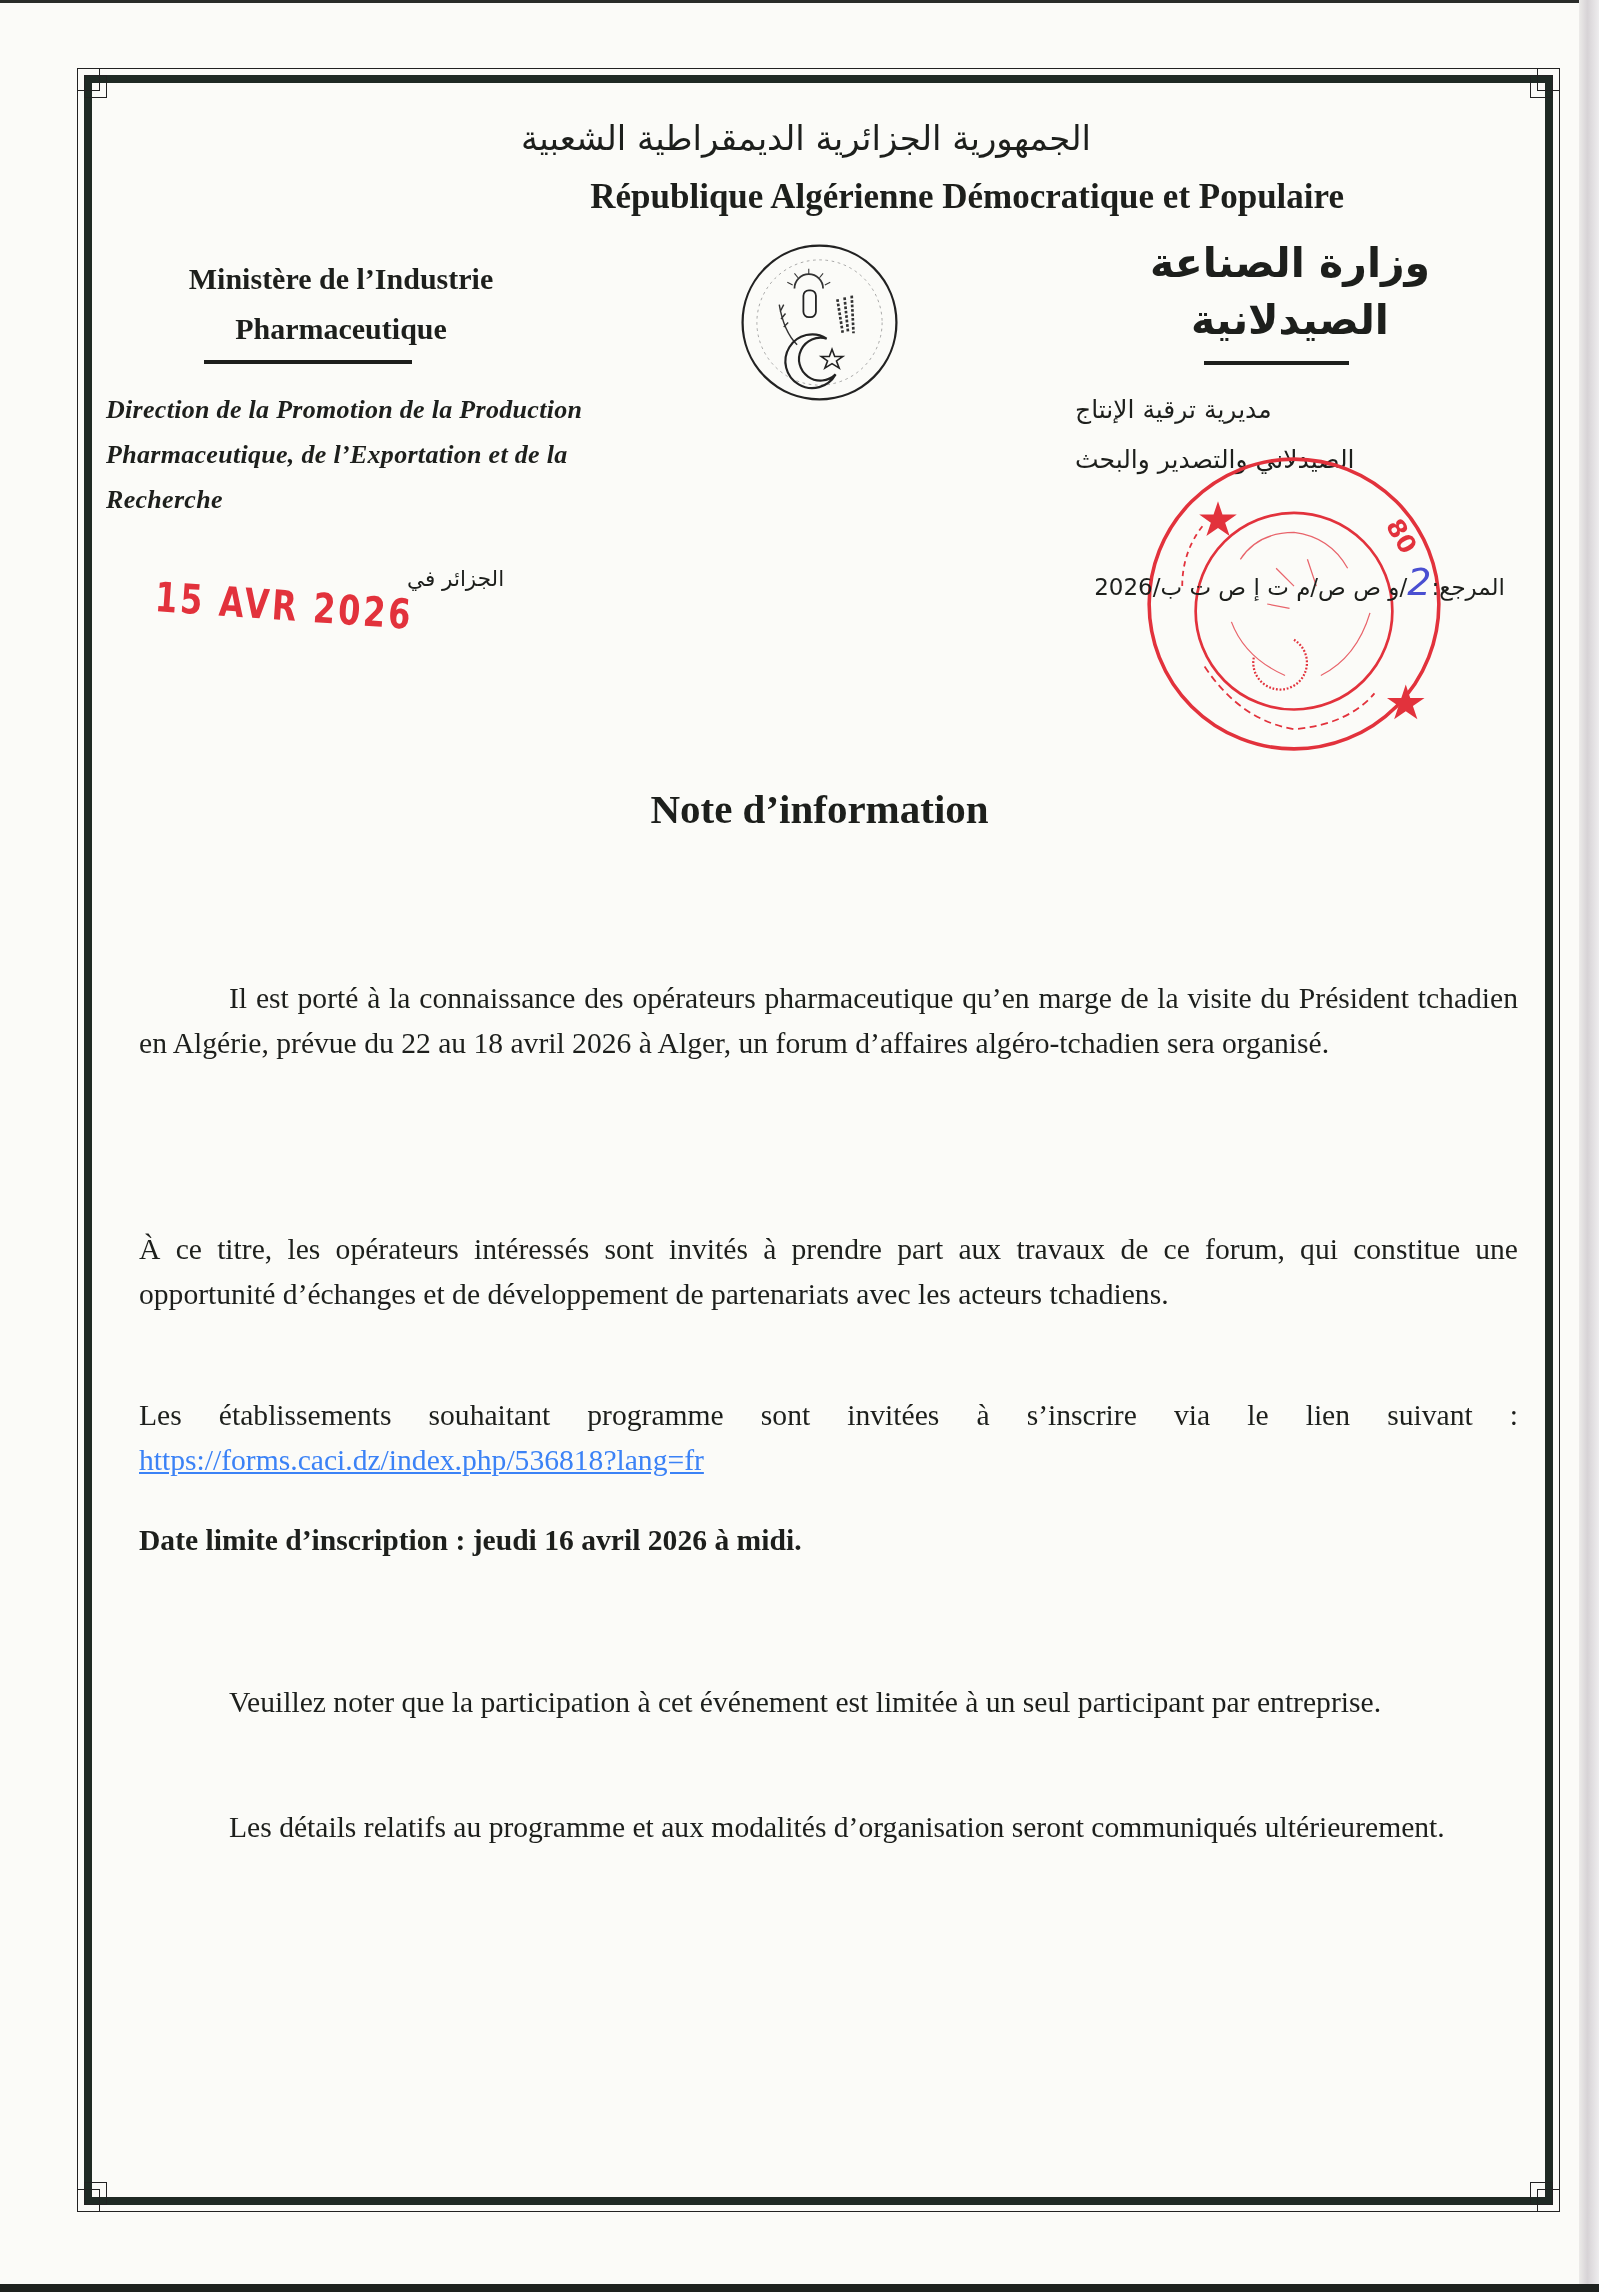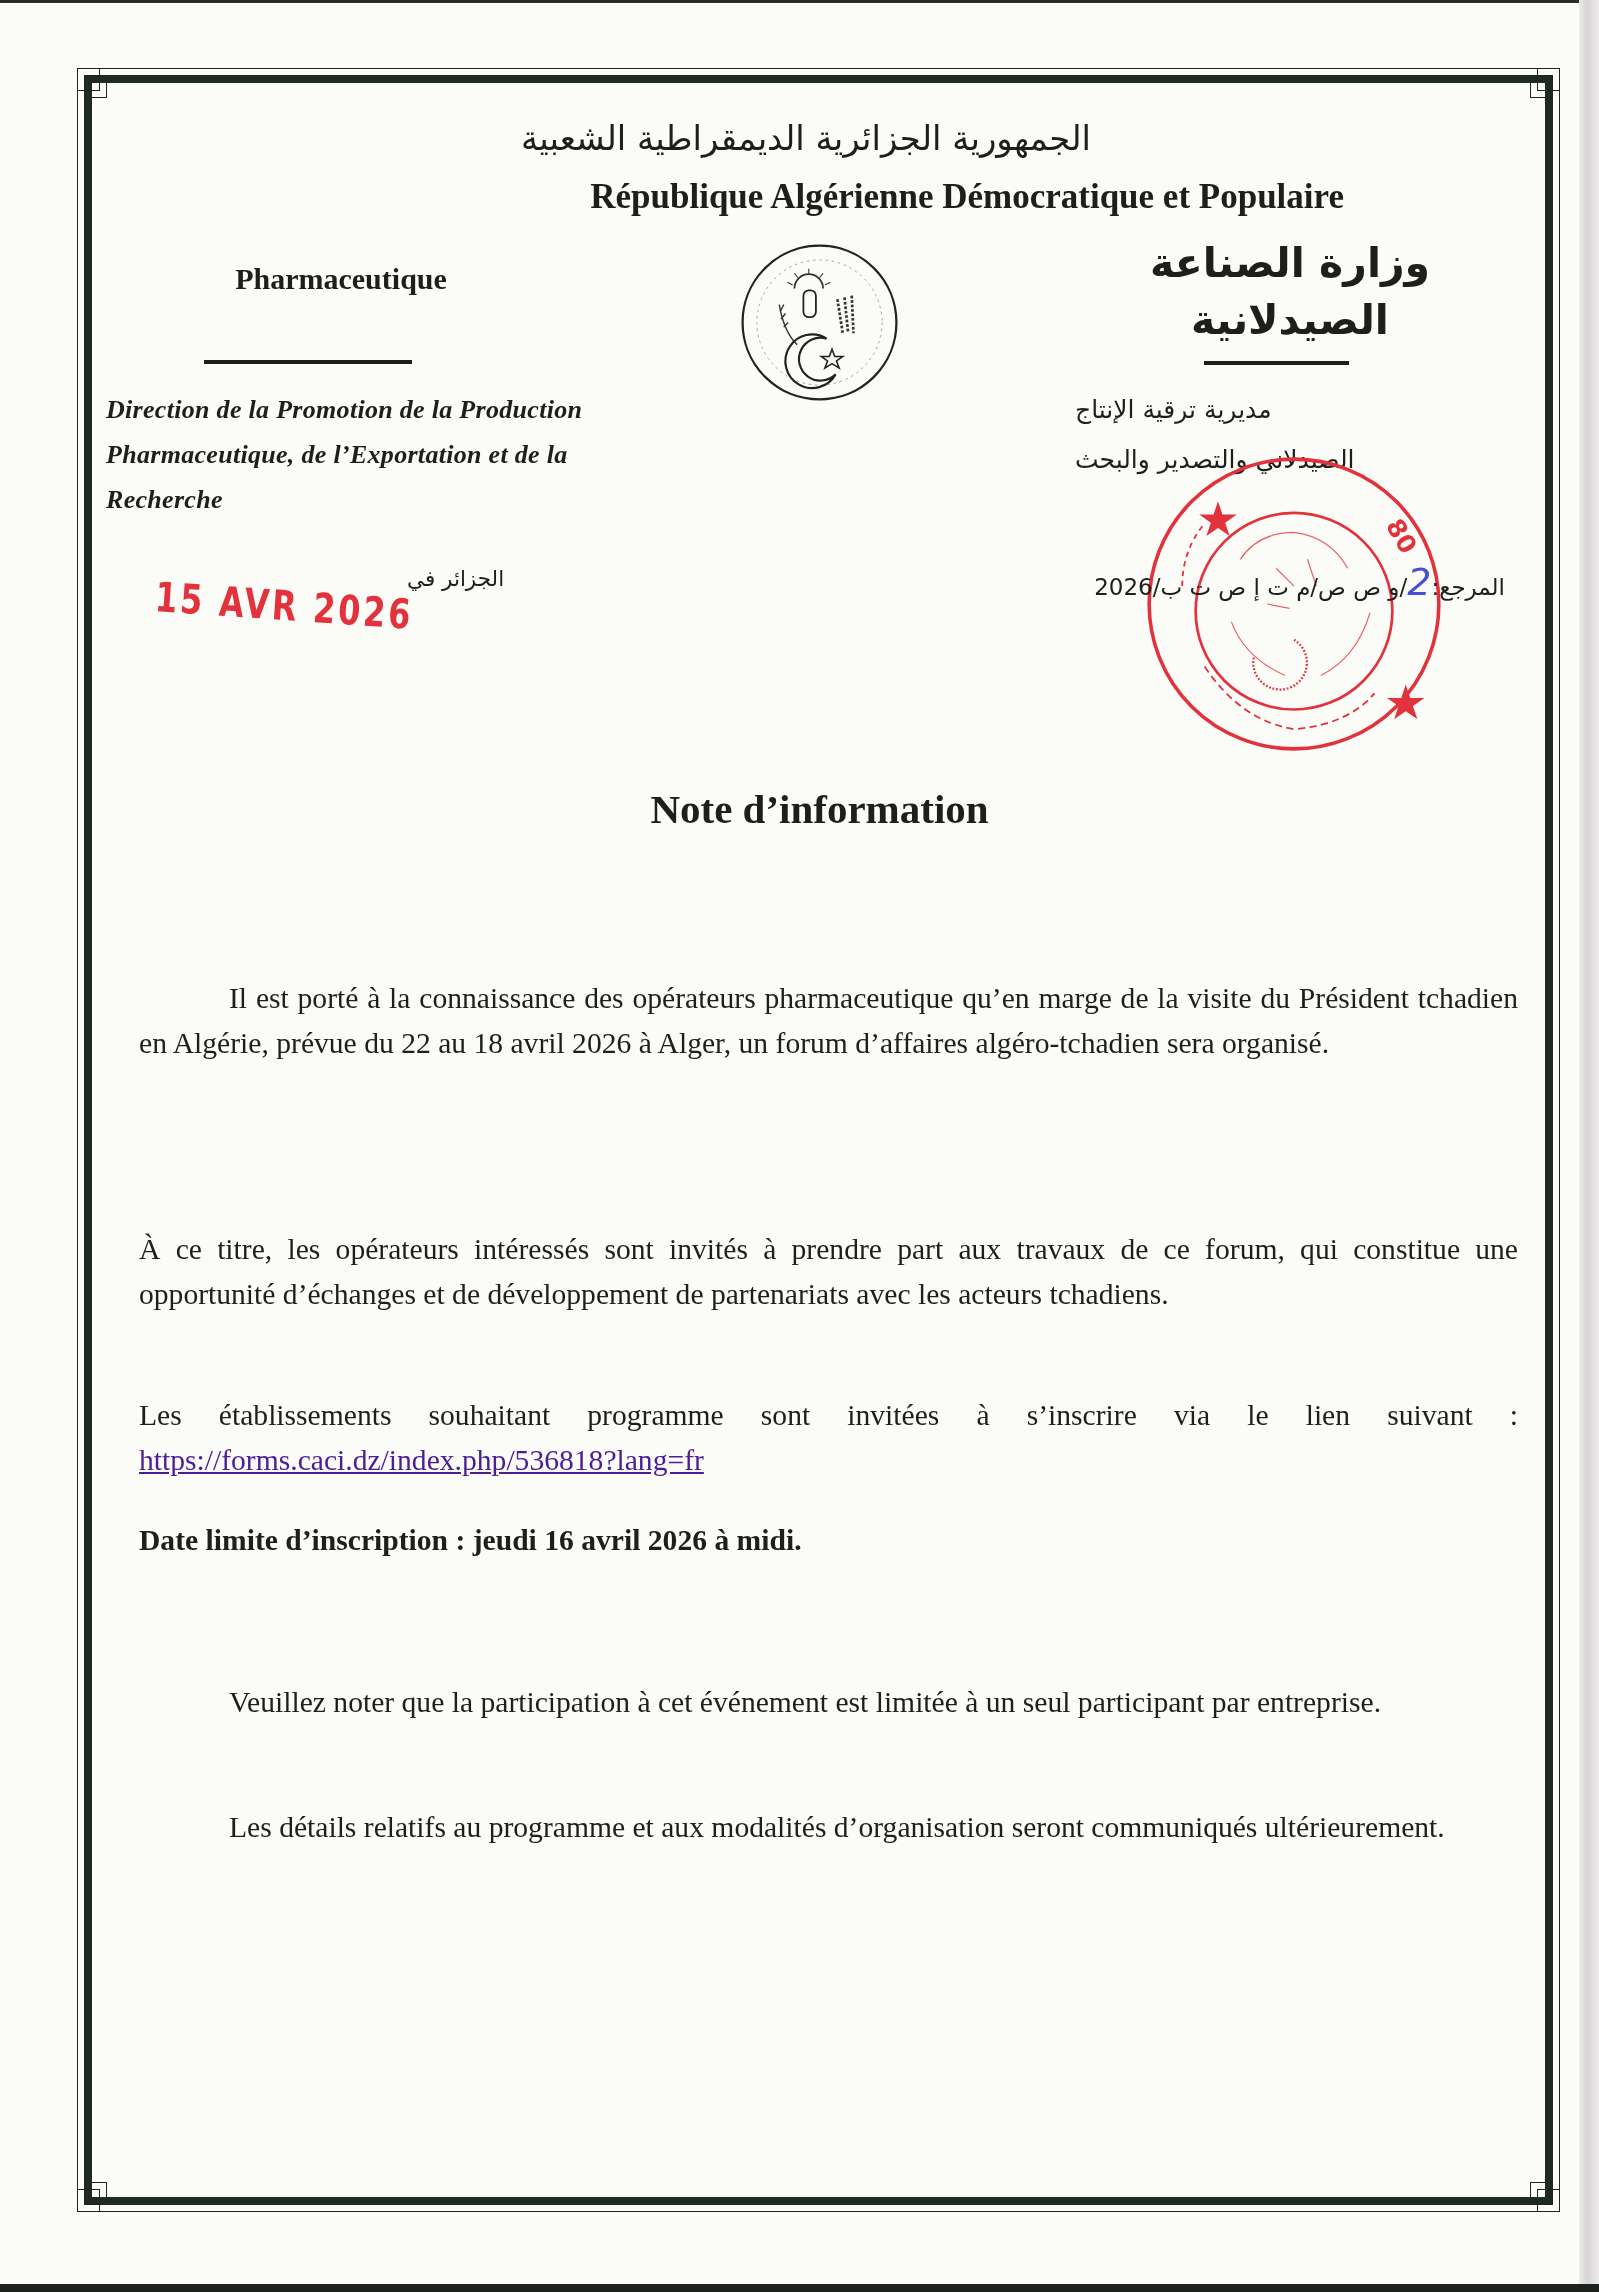--- a/index.html
+++ b/index.html
@@ -115,20 +115,21 @@
 <div class="corner tr2"></div>
 <div class="corner bl"></div>
 <div class="corner bl2"></div>
 <div class="corner br"></div>
 <div class="corner br2"></div>
 
 <div class="abs ar-title">الجمهورية الجزائرية الديمقراطية الشعبية</div>
 <div class="abs fr-title">République Algérienne Démocratique et Populaire</div>
 
 <div class="abs ministry-fr">
+  <div>Ministère de l’Industrie</div>
   <div>Pharmaceutique</div>
 </div>
 <div class="rule" style="left:204px; top:360px; width:208px;"></div>
 
 <div class="abs direction-fr">
   <div>Direction de la Promotion de la Production</div>
   <div>Pharmaceutique, de l’Exportation et de la</div>
   <div>Recherche</div>
 </div>
 
@@ -183,18 +184,18 @@
 <div class="abs ref-line">
   <span>المرجع:</span><span class="ref-handwritten">2</span><span>/و ص ص/م ت إ ص ت ب/2026</span>
 </div>
 
 <div class="abs note-title">Note d’information</div>
 
 <p class="abs body-text indent" style="top:976px;">Il est porté à la connaissance des opérateurs pharmaceutique qu’en marge de la visite du Président tchadien en Algérie, prévue du 22 au 18 avril 2026 à Alger, un forum d’affaires algéro-tchadien sera organisé.</p>
 <p class="abs body-text" style="top:1227px;">À ce titre, les opérateurs intéressés sont invités à prendre part aux travaux de ce forum, qui constitue une opportunité d’échanges et de développement de partenariats avec les acteurs tchadiens.</p>
 <div class="abs body-text" style="top:1393px;">
   <div style="text-align:justify; text-align-last:justify;">Les établissements souhaitant programme sont invitées à s’inscrire via le lien suivant :</div>
-  <a class="link-text" style="color:#4c1d95;">https://forms.caci.dz/index.php/536818?lang=fr</a>
+  <a class="link-text" style="color:#3b82f6;">https://forms.caci.dz/index.php/536818?lang=fr</a>
 </div>
 <p class="abs body-text deadline" style="top:1518px;">Date limite d’inscription : jeudi 16 avril 2026 à midi.</p>
 <p class="abs body-text indent" style="top:1677px; line-height:50px;">Veuillez noter que la participation à cet événement est limitée à un seul participant par entreprise.</p>
 <p class="abs body-text indent" style="top:1802px; line-height:50px;">Les détails relatifs au programme et aux modalités d’organisation seront communiqués ultérieurement.</p>
 
 
 </body></html>

